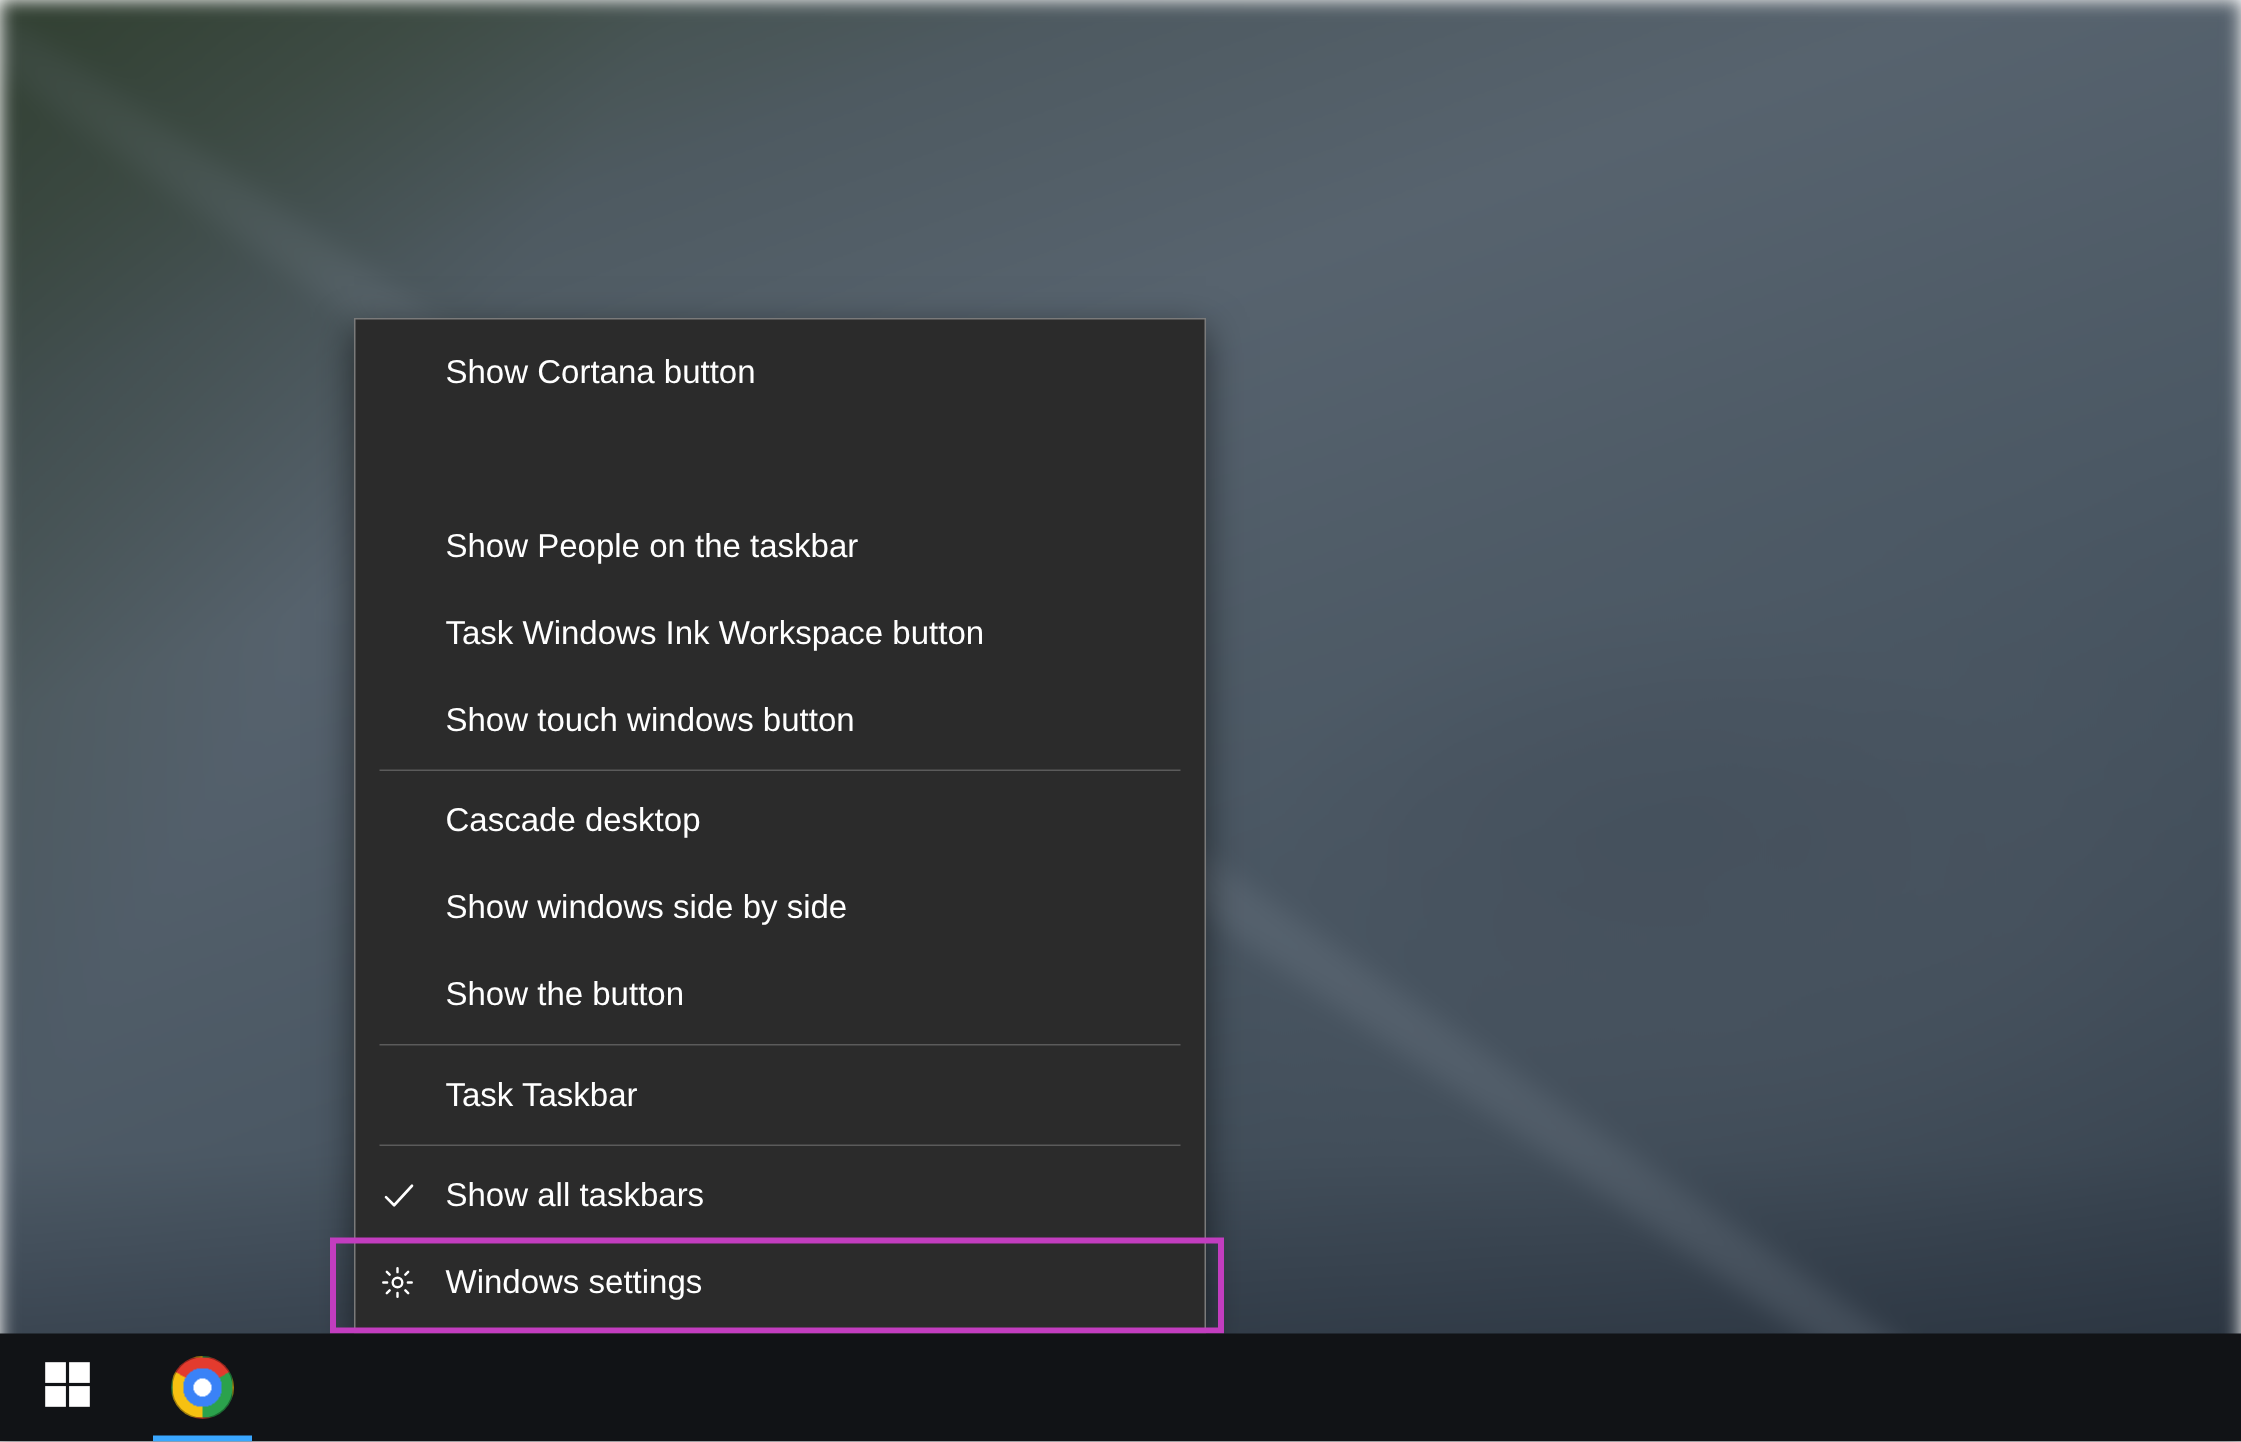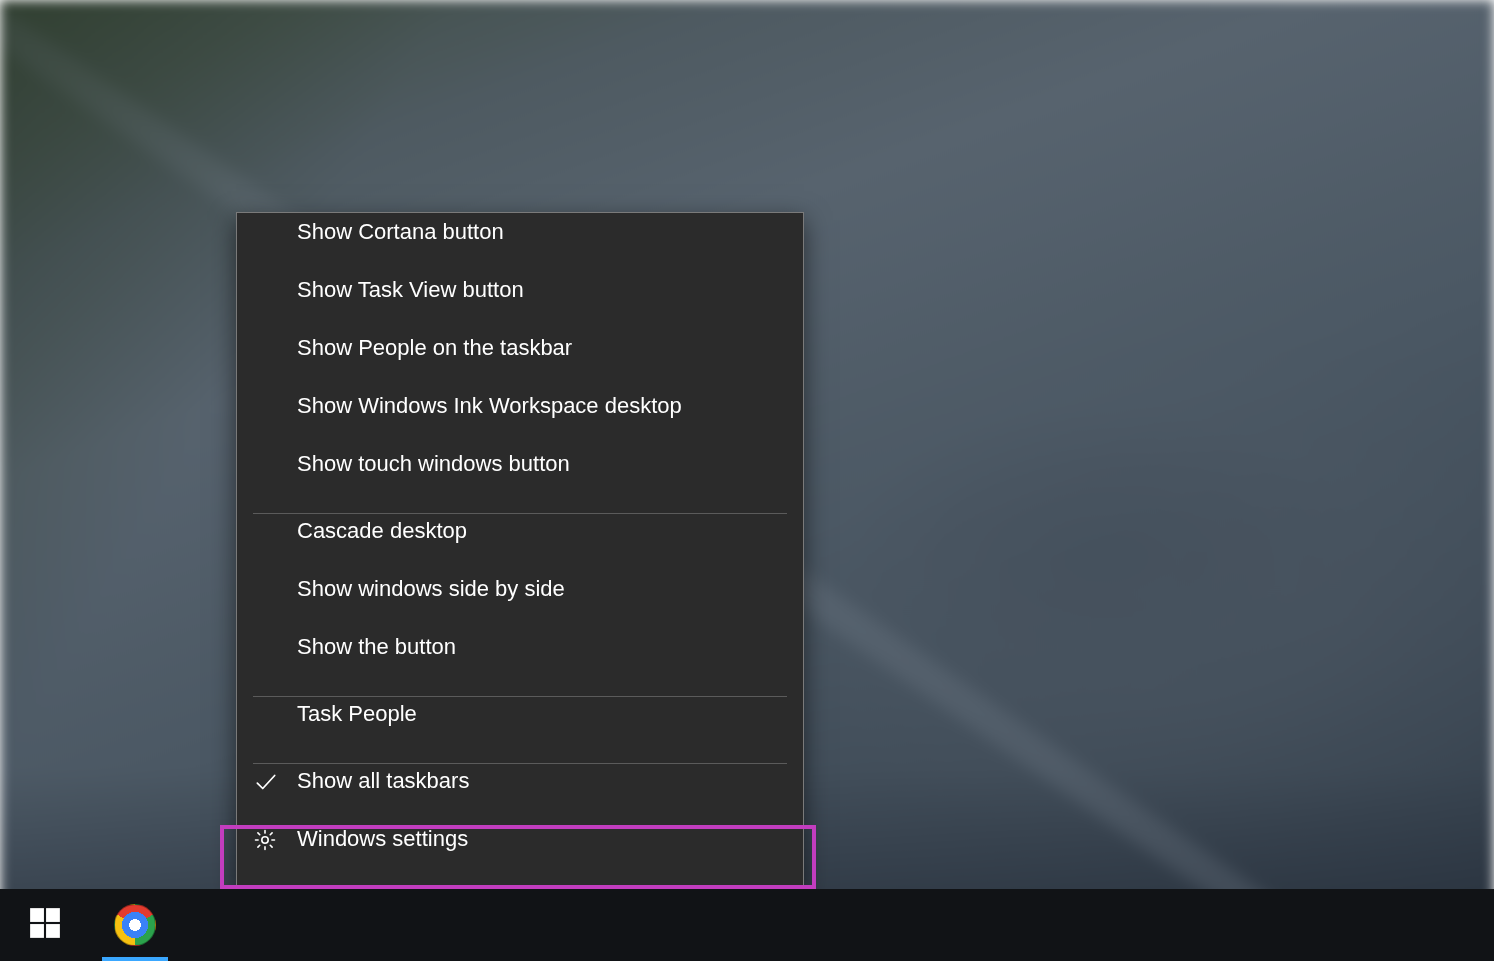--- a/index.html
+++ b/index.html
@@ -57,21 +57,21 @@
       position: absolute;
       left: 236px; bottom: 72px;
       width: 568px;
       background: #2b2b2b;
       border: 1px solid #7a7a7a;
       box-shadow: 0 8px 24px rgba(0,0,0,.55);
       padding: 6px 0 4px;
     }
     .ctx-item {
       height: 58px;
-      display: flex; align-items: flex-start;
+      display: flex; align-items: center;
       padding: 0 18px 0 16px;
       color: #fff;
       font-size: 22px;
       font-weight: 400;
       cursor: default;
     }
     .ctx-icon {
       width: 44px; height: 28px;
       display: flex; align-items: center; justify-content: flex-start;
       color: #fff;
@@ -100,29 +100,28 @@
 <div class="wallpaper"></div>
 
 <div class="ctx">
 
   <div class="ctx-item">
     <span class="ctx-icon"></span>
     <span class="ctx-label">Show Cortana button</span>
   </div>
   <div class="ctx-item">
     <span class="ctx-icon"></span>
-    <span class="ctx-label">Show Task View button</span>
   </div>
   <div class="ctx-item">
     <span class="ctx-icon"></span>
     <span class="ctx-label">Show People on the taskbar</span>
   </div>
   <div class="ctx-item">
     <span class="ctx-icon"></span>
-    <span class="ctx-label">Show Windows Ink Workspace desktop</span>
+    <span class="ctx-label">Task Windows Ink Workspace button</span>
   </div>
   <div class="ctx-item">
     <span class="ctx-icon"></span>
     <span class="ctx-label">Show touch windows button</span>
   </div>
 
   <div class="ctx-sep"></div>
 
   <div class="ctx-item">
     <span class="ctx-icon"></span>
@@ -134,21 +133,21 @@
   </div>
   <div class="ctx-item">
     <span class="ctx-icon"></span>
     <span class="ctx-label">Show the button</span>
   </div>
 
   <div class="ctx-sep"></div>
 
   <div class="ctx-item">
     <span class="ctx-icon"></span>
-    <span class="ctx-label">Task People</span>
+    <span class="ctx-label">Task Taskbar</span>
   </div>
 
   <div class="ctx-sep"></div>
 
   <div class="ctx-item">
     <span class="ctx-icon">
       <svg width="26" height="26" viewBox="0 0 24 24" fill="none" stroke="currentColor" stroke-width="1.6" stroke-linecap="round" stroke-linejoin="round">
           <polyline points="4 13 9 18 20 6"></polyline>
         </svg>
     </span>

